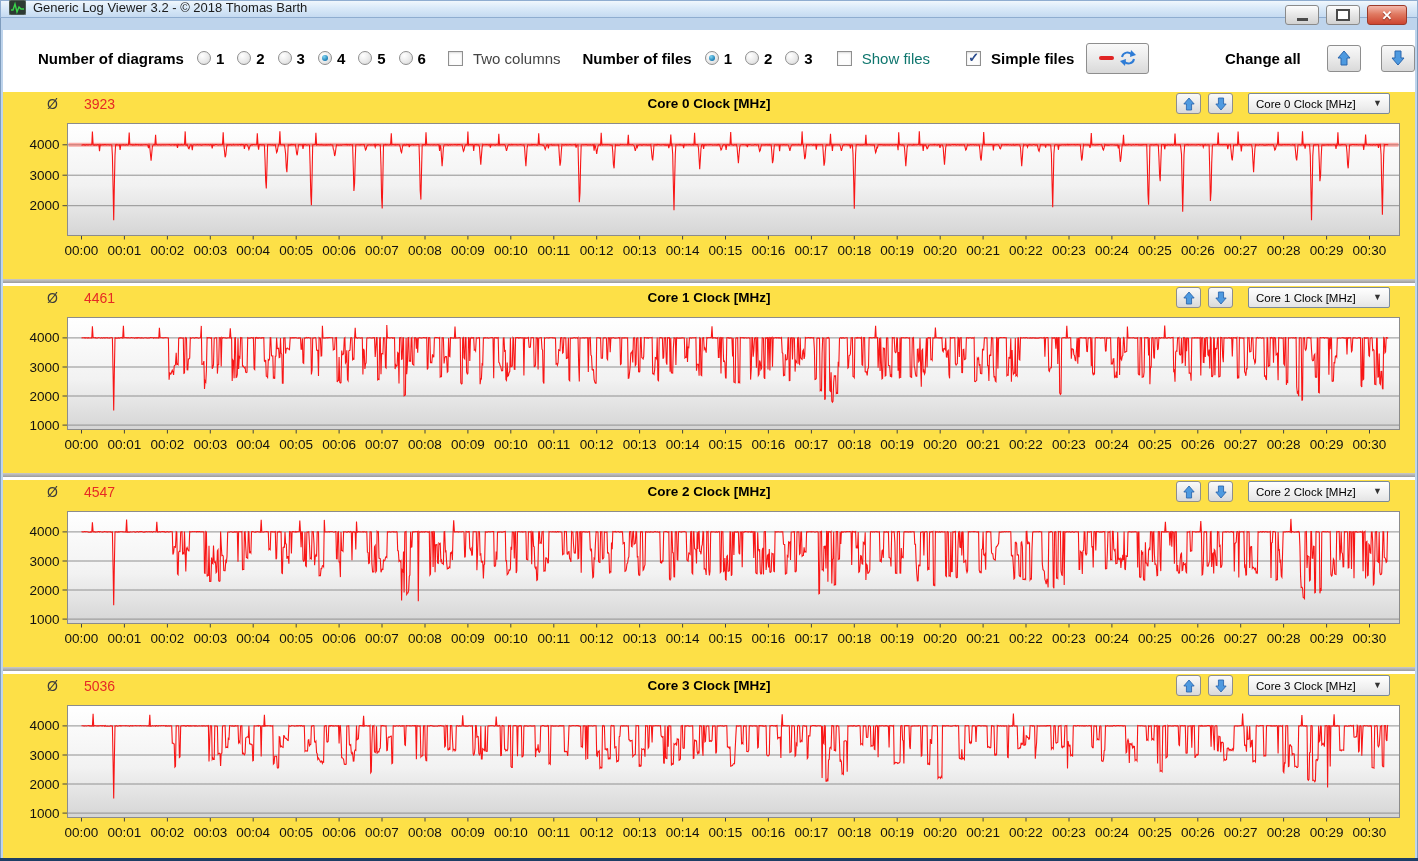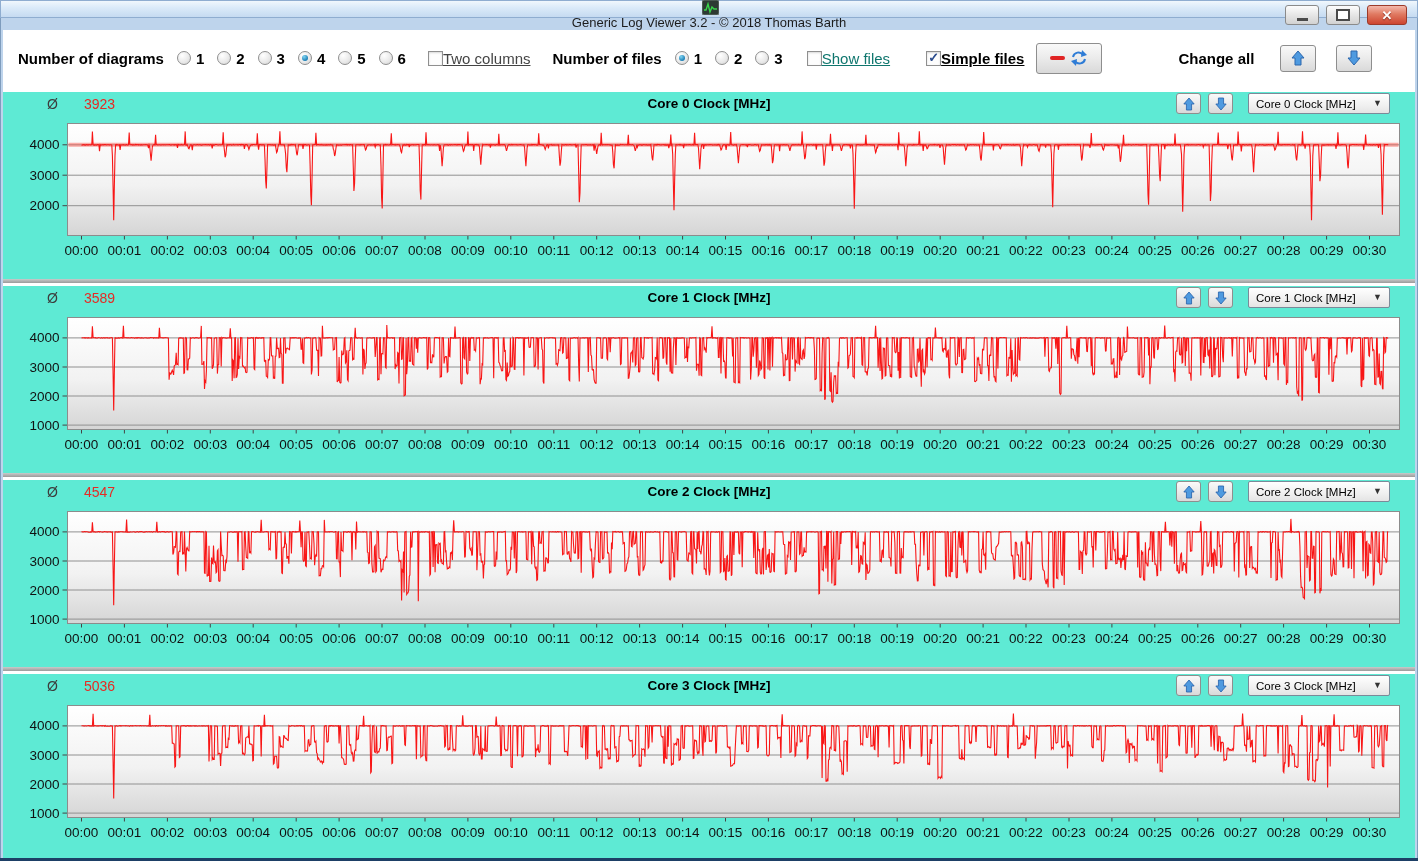--- a/index.html
+++ b/index.html
@@ -14,23 +14,22 @@
   }
   .window::after{
     content:''; position:absolute; left:0; right:0; bottom:0; height:3px;
     background:#1d3f66;
   }
 
   
   .titlebar{
     position:absolute; top:0; left:0; right:0; height:18px;
     background:linear-gradient(#f4f9fd 0%, #dcebf9 40%, #c3d9f0 100%);
-    display:flex; align-items:center;
+    display:flex; align-items:flex-start;
     box-shadow: inset 0 0 0 1px #8fadd0;
-    flex-direction: column;
   }
   .app-icon{ margin:0 7px 0 9px; width:17px; height:15px; display:inline-block; }
   .win-title{ font-size:13px; color:#1c1c1c; }
   .winbtns{ position:absolute; right:11px; top:5px; display:flex; gap:7px; }
   .wbtn{
     width:34px; height:20px; border:1px solid #8a8a8a; border-radius:3px;
     background:linear-gradient(#fdfdfd,#e8e8e8 45%,#d2d2d2);
     display:flex; align-items:center; justify-content:center;
     font-size:11px; color:#333; cursor:default;
   }
@@ -41,21 +40,21 @@
     background:linear-gradient(#f3b8ab,#e07a62 45%,#cd4530);
     border-color:#9c3a2a; color:#fff; font-weight:bold; font-size:13px;
     text-shadow:0 1px 1px #7e2417;
   }
 
   
   .client{ position:absolute; left:3px; right:3px; top:30px; bottom:12px; background:#fff; }
 
   
   .toolbar{
-    height:56px; display:flex; align-items:center; padding-left:15px;
+    height:56px; display:flex; align-items:center; padding-left:35px;
     font-size:15px; color:#000; white-space:nowrap; background:#fff;
   }
   .tlabel{ font-weight:bold; }
   .radio-item{ display:inline-flex; align-items:center; margin-left:13px; cursor:default; }
   .radio{
     width:14px; height:14px; border-radius:50%;
     border:1px solid #8f8f8f;
     background:radial-gradient(circle at 35% 30%, #ffffff 0%, #e8e8e8 60%, #cfcfcf 100%);
     display:inline-block; position:relative;
   }
@@ -64,33 +63,33 @@
     background:radial-gradient(circle at 35% 30%, #7fd4f2, #1d7fb5 70%);
   }
   .radio-item .rlabel{ margin-left:5px; font-weight:bold; }
   .check-item{ display:inline-flex; align-items:center; cursor:default; }
   .checkbox{
     width:15px; height:15px; border:1px solid #8f8f8f; background:#fdfdfd;
     display:inline-flex; align-items:center; justify-content:center;
     box-shadow: inset 0 1px 2px #d8d8d8;
   }
   .checkbox.on::after{ content:'✓'; font-size:13px; font-weight:bold; color:#2a4b8d; margin-top:-2px; }
-  .check-item .clabel{ margin-left:0;text-decoration:underline; }
+  .check-item .clabel{ margin-left:10px; }
   .btn{
     border:1px solid #8e8e8e; border-radius:3px;
     background:linear-gradient(#f9f9f9,#ececec 45%,#d9d9d9);
     display:inline-flex; align-items:center; justify-content:center; cursor:default;
   }
   .refresh-btn{ width:66px; height:31px; margin-left:12px; }
   .arrow-btn{ width:36px; height:27px; }
 
   
   .charts{ position:absolute; top:56px; left:0; right:0; bottom:0; background:#fff; padding-top:3px; }
   .divider{ height:4px; background:linear-gradient(#cacaca,#9b9b9b); }
-  .panel{ height:187px; position:relative; background:#5eead4; }
+  .panel{ height:187px; position:relative; background:#fde047; }
   .phead{ position:relative; height:26px; margin-top:3px; }
   .avg{ position:absolute; left:44px; top:4px; font-size:14px; color:#3c3c3c; }
   .avg .avg-val{ margin-left:26px; color:#e62a24; }
   .ptitle{
     position:absolute; left:0; right:0; top:4px; text-align:center;
     font-weight:bold; font-size:13.5px; color:#000;
   }
   .pbtns{ position:absolute; right:25px; top:1px; display:flex; align-items:center; gap:7px; }
   .pbtn{ width:25px; height:21px; }
   .combo{
@@ -319,21 +318,21 @@
             <rect x="57.5" y="5.5" width="1332" height="112" fill="none" stroke="#8c8c8c"></rect>
             <line x1="58.5" x2="1388.5" y1="26.804347826086957" y2="26.804347826086957" stroke="rgba(250,90,80,0.5)" stroke-width="4"></line>
             <polyline points="71.5,26.9 72.1,27.1 72.8,26.7 73.4,26.6 74.1,27.1 74.7,26.7 75.4,27.1 76.0,27.0 76.7,26.6 77.3,27.0 77.9,26.9 78.6,26.9 79.2,26.8 79.9,26.7 80.5,26.9 81.2,26.8 81.8,26.7 82.4,13.6 83.1,26.6 83.7,27.1 84.4,26.9 85.0,27.1 85.7,26.8 86.3,27.1 87.0,26.9 87.6,26.5 88.2,26.6 88.9,26.7 89.5,33.3 90.2,26.6 90.8,27.1 91.5,27.0 92.1,26.6 92.8,27.0 93.4,26.9 94.0,26.6 94.7,26.6 95.3,26.5 96.0,26.7 96.6,27.0 97.3,26.8 97.9,26.7 98.5,26.8 99.2,26.9 99.8,27.0 100.5,26.7 101.1,26.8 101.8,27.1 102.4,37.6 103.1,69.9 103.7,102.3 104.3,69.9 105.0,37.6 105.6,26.7 106.3,27.0 106.9,26.5 107.6,27.0 108.2,27.0 108.9,27.1 109.5,26.8 110.1,32.0 110.8,26.8 111.4,27.0 112.1,26.8 112.7,27.0 113.4,26.7 114.0,26.9 114.6,27.0 115.3,27.1 115.9,26.7 116.6,26.5 117.2,27.1 117.9,27.0 118.5,26.9 119.2,14.5 119.8,26.5 120.4,26.8 121.1,26.7 121.7,26.6 122.4,27.1 123.0,26.7 123.7,26.9 124.3,27.0 125.0,26.9 125.6,26.5 126.2,26.8 126.9,26.5 127.5,26.7 128.2,26.5 128.8,27.0 129.5,26.7 130.1,26.8 130.7,27.1 131.4,26.7 132.0,26.9 132.7,27.0 133.3,26.8 134.0,26.7 134.6,26.8 135.3,26.7 135.9,26.5 136.5,26.7 137.2,26.8 137.8,27.1 138.5,30.2 139.1,27.0 139.8,29.1 140.4,35.8 141.1,42.6 141.7,35.8 142.3,29.1 143.0,27.1 143.6,26.8 144.3,26.5 144.9,26.9 145.6,16.8 146.2,26.5 146.8,26.6 147.5,26.9 148.1,27.0 148.8,26.7 149.4,26.8 150.1,26.9 150.7,27.0 151.4,26.9 152.0,26.8 152.6,26.8 153.3,26.9 153.9,26.7 154.6,26.7 155.2,27.0 155.9,26.8 156.5,26.8 157.2,26.7 157.8,26.7 158.4,26.7 159.1,26.6 159.7,26.6 160.4,27.0 161.0,27.1 161.7,26.7 162.3,26.7 162.9,26.8 163.6,26.9 164.2,26.7 164.9,27.1 165.5,26.6 166.2,27.0 166.8,26.7 167.5,29.8 168.1,26.5 168.7,26.6 169.4,27.0 170.0,26.9 170.7,27.0 171.3,26.5 172.0,27.0 172.6,26.8 173.3,27.0 173.9,26.7 174.5,26.5 175.2,13.4 175.8,27.1 176.5,27.1 177.1,26.5 177.8,28.1 178.4,30.1 179.0,30.7 179.7,28.8 180.3,26.8 181.0,26.8 181.6,27.0 182.3,32.3 182.9,27.1 183.6,26.7 184.2,26.7 184.8,26.8 185.5,27.0 186.1,26.9 186.8,26.7 187.4,26.5 188.1,26.7 188.7,27.0 189.4,26.7 190.0,26.6 190.6,27.0 191.3,27.1 191.9,27.1 192.6,26.7 193.2,26.8 193.9,26.8 194.5,26.7 195.1,26.6 195.8,26.5 196.4,26.7 197.1,26.9 197.7,26.7 198.4,26.6 199.0,26.7 199.7,27.1 200.3,26.8 200.9,26.5 201.6,27.1 202.2,30.3 202.9,26.6 203.5,26.9 204.2,27.1 204.8,26.7 205.5,26.5 206.1,26.5 206.7,26.5 207.4,26.8 208.0,27.0 208.7,26.9 209.3,26.8 210.0,26.7 210.6,26.9 211.2,26.8 211.9,26.8 212.5,26.6 213.2,14.2 213.8,26.8 214.5,33.1 215.1,39.3 215.8,37.2 216.4,31.0 217.0,26.6 217.7,27.0 218.3,26.6 219.0,27.1 219.6,26.5 220.3,26.7 220.9,26.5 221.6,27.1 222.2,27.0 222.8,26.8 223.5,26.5 224.1,27.0 224.8,26.9 225.4,26.8 226.1,26.7 226.7,26.8 227.3,26.6 228.0,27.1 228.6,26.8 229.3,26.5 229.9,26.5 230.6,27.0 231.2,26.5 231.9,26.8 232.5,26.6 233.1,26.6 233.8,26.9 234.4,30.8 235.1,26.8 235.7,26.6 236.4,26.6 237.0,26.8 237.7,27.5 238.3,29.4 238.9,31.4 239.6,29.4 240.2,27.5 240.9,26.9 241.5,26.7 242.2,27.1 242.8,26.5 243.4,26.5 244.1,26.5 244.7,26.8 245.4,26.7 246.0,26.7 246.7,26.5 247.3,15.4 248.0,27.1 248.6,31.8 249.2,26.6 249.9,26.6 250.5,26.5 251.2,26.9 251.8,26.9 252.5,26.9 253.1,26.6 253.8,26.9 254.4,27.0 255.0,41.3 255.7,63.1 256.3,70.4 257.0,48.6 257.6,26.6 258.3,26.7 258.9,26.6 259.5,26.7 260.2,26.5 260.8,27.0 261.5,26.9 262.1,27.0 262.8,26.7 263.4,27.1 264.1,27.1 264.7,26.8 265.3,26.7 266.0,30.7 266.6,34.6 267.3,33.3 267.9,29.4 268.6,26.6 269.2,26.7 269.9,13.2 270.5,26.5 271.1,26.9 271.8,26.8 272.4,26.8 273.1,27.0 273.7,26.9 274.4,26.8 275.0,30.5 275.6,35.9 276.3,49.6 276.9,54.2 277.6,40.5 278.2,26.8 278.9,26.9 279.5,27.1 280.2,26.6 280.8,27.0 281.4,26.5 282.1,26.8 282.7,26.5 283.4,26.6 284.0,26.7 284.7,27.0 285.3,26.6 286.0,30.3 286.6,35.5 287.2,37.2 287.9,32.0 288.5,26.8 289.2,26.8 289.8,26.5 290.5,26.8 291.1,26.9 291.7,26.7 292.4,26.6 293.0,30.8 293.7,26.6 294.3,26.8 295.0,26.6 295.6,26.6 296.3,26.9 296.9,27.1 297.5,27.0 298.2,26.7 298.8,26.8 299.5,26.9 300.1,47.0 300.8,77.2 301.4,87.3 302.1,57.1 302.7,26.8 303.3,26.7 304.0,26.7 304.6,26.5 305.3,26.5 305.9,14.7 306.6,26.9 307.2,26.5 307.8,26.6 308.5,26.5 309.1,26.7 309.8,26.9 310.4,26.9 311.1,26.5 311.7,26.9 312.4,26.9 313.0,26.8 313.6,27.1 314.3,27.0 314.9,26.9 315.6,27.1 316.2,26.7 316.9,27.1 317.5,26.9 318.2,27.0 318.8,26.6 319.4,27.0 320.1,26.9 320.7,26.5 321.4,26.9 322.0,27.0 322.7,26.9 323.3,31.2 323.9,32.4 324.6,38.0 325.2,36.2 325.9,30.5 326.5,26.8 327.2,27.1 327.8,26.8 328.5,27.1 329.1,27.1 329.7,27.0 330.4,26.9 331.0,27.1 331.7,27.1 332.3,26.8 333.0,26.7 333.6,26.8 334.3,26.7 334.9,26.6 335.5,26.6 336.2,26.9 336.8,26.5 337.5,27.0 338.1,26.5 338.8,26.7 339.4,27.0 340.0,26.5 340.7,26.6 341.3,26.9 342.0,27.0 342.6,26.7 343.3,49.9 343.9,73.0 344.6,65.3 345.2,42.2 345.8,26.8 346.5,26.7 347.1,26.8 347.8,26.8 348.4,26.7 349.1,26.9 349.7,26.9 350.4,26.7 351.0,26.9 351.6,26.5 352.3,26.7 352.9,26.8 353.6,26.6 354.2,26.6 354.9,29.4 355.5,32.0 356.1,31.2 356.8,28.5 357.4,27.1 358.1,27.1 358.7,26.8 359.4,26.7 360.0,26.8 360.7,27.1 361.3,26.8 361.9,26.9 362.6,27.0 363.2,26.9 363.9,26.8 364.5,26.5 365.2,29.0 365.8,26.5 366.5,27.1 367.1,26.8 367.7,26.6 368.4,26.5 369.0,26.8 369.7,27.1 370.3,27.0 371.0,48.0 371.6,79.8 372.2,90.5 372.9,58.6 373.5,26.8 374.2,26.9 374.8,27.0 375.5,26.5 376.1,27.1 376.8,26.6 377.4,26.8 378.0,27.0 378.7,27.0 379.3,27.0 380.0,26.5 380.6,26.6 381.3,15.3 381.9,26.9 382.6,26.5 383.2,26.5 383.8,26.7 384.5,26.9 385.1,26.5 385.8,27.1 386.4,26.8 387.1,26.7 387.7,26.5 388.3,26.7 389.0,26.8 389.6,27.0 390.3,29.4 390.9,33.3 391.6,34.6 392.2,30.7 392.9,26.8 393.5,26.9 394.1,27.1 394.8,26.5 395.4,27.1 396.1,27.1 396.7,26.5 397.4,26.8 398.0,26.6 398.7,26.5 399.3,29.0 399.9,26.6 400.6,27.1 401.2,26.9 401.9,26.6 402.5,26.7 403.2,26.5 403.8,27.1 404.4,26.8 405.1,26.8 405.7,26.9 406.4,26.7 407.0,26.5 407.7,26.5 408.3,26.5 409.0,26.5 409.6,45.1 410.2,72.5 410.9,81.6 411.5,54.2 412.2,26.8 412.8,26.6 413.5,27.0 414.1,26.6 414.8,26.6 415.4,27.0 416.0,14.3 416.7,26.8 417.3,26.6 418.0,26.9 418.6,26.6 419.3,26.8 419.9,26.9 420.5,27.0 421.2,26.8 421.8,26.8 422.5,27.0 423.1,26.8 423.8,26.9 424.4,26.6 425.1,26.9 425.7,27.0 426.3,27.0 427.0,26.7 427.6,26.6 428.3,27.0 428.9,26.7 429.6,32.9 430.2,27.1 430.9,29.8 431.5,39.0 432.1,48.1 432.8,39.0 433.4,29.8 434.1,26.9 434.7,26.8 435.4,26.7 436.0,27.0 436.6,26.8 437.3,26.6 437.9,27.1 438.6,27.1 439.2,26.7 439.9,26.6 440.5,27.1 441.2,26.6 441.8,26.8 442.4,27.0 443.1,26.8 443.7,26.7 444.4,26.6 445.0,26.7 445.7,26.5 446.3,26.7 447.0,27.1 447.6,26.6 448.2,26.5 448.9,26.6 449.5,26.5 450.2,26.7 450.8,26.7 451.5,27.0 452.1,26.7 452.7,30.1 453.4,33.3 454.0,32.2 454.7,29.0 455.3,26.8 456.0,26.9 456.6,26.6 457.3,26.8 457.9,13.5 458.5,27.1 459.2,26.7 459.8,26.6 460.5,26.6 461.1,27.1 461.8,26.6 462.4,26.6 463.1,26.7 463.7,32.9 464.3,27.1 465.0,26.6 465.6,26.6 466.3,26.9 466.9,26.5 467.6,27.0 468.2,26.9 468.8,26.7 469.5,29.6 470.1,38.1 470.8,46.6 471.4,38.1 472.1,29.6 472.7,26.5 473.4,27.0 474.0,26.8 474.6,26.7 475.3,26.8 475.9,26.5 476.6,26.6 477.2,26.7 477.9,26.6 478.5,27.1 479.2,26.6 479.8,26.7 480.4,29.7 481.1,26.5 481.7,26.9 482.4,26.9 483.0,26.9 483.7,26.6 484.3,26.7 484.9,27.1 485.6,27.1 486.2,26.5 486.9,26.8 487.5,26.8 488.2,27.1 488.8,15.8 489.5,27.0 490.1,26.7 490.7,26.9 491.4,26.8 492.0,26.6 492.7,26.9 493.3,26.5 494.0,26.8 494.6,26.7 495.3,27.7 495.9,30.3 496.5,32.9 497.2,30.3 497.8,27.7 498.5,26.8 499.1,26.6 499.8,26.6 500.4,27.0 501.0,27.0 501.7,26.5 502.3,26.8 503.0,26.6 503.6,26.8 504.3,26.8 504.9,26.7 505.6,26.7 506.2,26.6 506.8,27.0 507.5,26.8 508.1,27.0 508.8,26.8 509.4,26.8 510.1,26.6 510.7,26.6 511.4,26.8 512.0,27.0 512.6,27.0 513.3,26.9 513.9,26.7 514.6,29.8 515.2,39.0 515.9,48.1 516.5,39.0 517.1,29.8 517.8,26.6 518.4,26.8 519.1,26.8 519.7,27.1 520.4,26.8 521.0,27.1 521.7,26.5 522.3,27.0 522.9,26.6 523.6,26.6 524.2,26.8 524.9,26.6 525.5,26.8 526.2,26.9 526.8,27.1 527.5,27.1 528.1,26.9 528.7,15.3 529.4,26.6 530.0,26.7 530.7,26.5 531.3,26.7 532.0,26.9 532.6,27.1 533.2,26.9 533.9,27.5 534.5,29.4 535.2,31.4 535.8,29.4 536.5,27.5 537.1,26.6 537.8,26.8 538.4,30.5 539.0,26.9 539.7,26.8 540.3,26.8 541.0,27.0 541.6,26.5 542.3,27.1 542.9,27.1 543.6,26.9 544.2,26.9 544.8,27.1 545.5,27.0 546.1,27.0 546.8,27.0 547.4,26.9 548.1,27.1 548.7,26.8 549.3,37.2 550.0,47.7 550.6,44.2 551.3,33.8 551.9,26.5 552.6,26.7 553.2,26.8 553.9,27.1 554.5,26.9 555.1,26.6 555.8,26.5 556.4,27.0 557.1,26.6 557.7,27.0 558.4,26.9 559.0,26.8 559.7,26.5 560.3,26.6 560.9,26.9 561.6,26.8 562.2,27.0 562.9,26.7 563.5,26.8 564.2,26.6 564.8,26.9 565.4,26.5 566.1,29.7 566.7,27.0 567.4,27.0 568.0,26.8 568.7,55.5 569.3,84.2 570.0,74.6 570.6,45.9 571.2,26.9 571.9,26.7 572.5,26.8 573.2,26.8 573.8,26.9 574.5,26.8 575.1,26.7 575.8,26.6 576.4,26.6 577.0,26.7 577.7,27.1 578.3,26.8 579.0,27.0 579.6,26.9 580.3,26.7 580.9,27.0 581.5,27.0 582.2,27.1 582.8,26.5 583.5,26.7 584.1,32.8 584.8,27.1 585.4,28.1 586.1,32.0 586.7,35.9 587.3,32.0 588.0,28.1 588.6,27.0 589.3,26.9 589.9,26.5 590.6,27.1 591.2,14.9 591.9,26.7 592.5,27.0 593.1,26.6 593.8,26.7 594.4,26.8 595.1,26.9 595.7,26.6 596.4,26.8 597.0,26.9 597.6,26.6 598.3,26.7 598.9,26.8 599.6,26.9 600.2,26.9 600.9,27.1 601.5,27.1 602.2,27.1 602.8,34.6 603.4,46.4 604.1,50.3 604.7,38.5 605.4,26.7 606.0,27.0 606.7,27.1 607.3,26.9 608.0,27.1 608.6,27.0 609.2,27.1 609.9,27.0 610.5,26.5 611.2,26.8 611.8,26.7 612.5,26.5 613.1,26.8 613.7,26.8 614.4,27.0 615.0,26.8 615.7,26.7 616.3,26.9 617.0,26.6 617.6,26.9 618.3,16.8 618.9,26.9 619.5,26.6 620.2,26.6 620.8,26.8 621.5,27.0 622.1,26.6 622.8,26.5 623.4,27.1 624.1,27.7 624.7,30.3 625.3,32.9 626.0,30.3 626.6,27.7 627.3,29.3 627.9,26.9 628.6,27.1 629.2,26.9 629.8,26.5 630.5,26.8 631.1,27.1 631.8,26.9 632.4,27.1 633.1,26.7 633.7,26.6 634.4,26.8 635.0,26.9 635.6,27.0 636.3,26.7 636.9,27.0 637.6,27.1 638.2,26.8 638.9,27.1 639.5,26.9 640.2,26.9 640.8,26.5 641.4,32.0 642.1,39.8 642.7,42.5 643.4,34.6 644.0,26.8 644.7,26.8 645.3,26.9 645.9,26.7 646.6,27.1 647.2,26.5 647.9,26.8 648.5,26.5 649.2,26.5 649.8,26.9 650.5,27.0 651.1,26.8 651.7,26.9 652.4,26.8 653.0,26.7 653.7,26.6 654.3,27.1 655.0,26.5 655.6,27.1 656.3,26.9 656.9,27.1 657.5,26.9 658.2,26.7 658.8,30.1 659.5,26.8 660.1,27.1 660.8,16.5 661.4,26.9 662.0,26.5 662.7,36.2 663.3,64.2 664.0,92.2 664.6,64.2 665.3,36.2 665.9,26.7 666.6,26.8 667.2,26.9 667.8,27.0 668.5,26.8 669.1,26.5 669.8,27.0 670.4,26.5 671.1,27.1 671.7,26.8 672.4,27.1 673.0,27.0 673.6,30.2 674.3,26.5 674.9,26.9 675.6,27.0 676.2,26.7 676.9,27.0 677.5,26.8 678.1,26.5 678.8,26.9 679.4,26.6 680.1,26.5 680.7,27.0 681.4,27.0 682.0,26.9 682.7,26.5 683.3,26.9 683.9,27.1 684.6,14.8 685.2,26.5 685.9,26.9 686.5,26.6 687.2,26.5 687.8,26.5 688.5,30.3 689.1,40.7 689.7,51.2 690.4,40.7 691.0,30.3 691.7,26.9 692.3,26.6 693.0,26.8 693.6,31.0 694.2,26.8 694.9,27.1 695.5,26.7 696.2,27.1 696.8,26.8 697.5,26.7 698.1,26.9 698.8,26.7 699.4,26.5 700.0,26.9 700.7,26.6 701.3,26.8 702.0,26.7 702.6,27.1 703.3,27.0 703.9,27.0 704.6,26.9 705.2,26.9 705.8,27.0 706.5,27.1 707.1,26.6 707.8,27.0 708.4,26.5 709.1,26.9 709.7,26.8 710.3,29.4 711.0,32.0 711.6,31.2 712.3,28.5 712.9,27.1 713.6,26.7 714.2,27.0 714.9,26.6 715.5,27.1 716.1,32.0 716.8,26.7 717.4,26.8 718.1,26.6 718.7,27.1 719.4,27.1 720.0,26.5 720.7,14.0 721.3,26.7 721.9,26.8 722.6,26.9 723.2,27.1 723.9,27.1 724.5,26.6 725.2,26.9 725.8,26.9 726.4,26.6 727.1,29.4 727.7,37.2 728.4,45.1 729.0,37.2 729.7,29.4 730.3,26.9 731.0,26.8 731.6,26.7 732.2,26.8 732.9,26.5 733.5,26.6 734.2,26.7 734.8,26.7 735.5,26.9 736.1,27.1 736.8,26.8 737.4,29.2 738.0,26.8 738.7,26.6 739.3,26.6 740.0,26.6 740.6,26.8 741.3,27.0 741.9,27.1 742.5,27.0 743.2,27.0 743.8,27.1 744.5,26.5 745.1,26.5 745.8,26.7 746.4,27.1 747.1,26.8 747.7,26.7 748.3,26.8 749.0,30.1 749.6,33.3 750.3,32.2 750.9,29.0 751.6,26.7 752.2,26.9 752.9,27.0 753.5,26.9 754.1,26.8 754.8,27.1 755.4,26.6 756.1,26.8 756.7,26.6 757.4,27.1 758.0,26.5 758.6,27.1 759.3,26.5 759.9,27.0 760.6,26.7 761.2,26.8 761.9,35.9 762.5,45.1 763.2,42.0 763.8,32.9 764.4,26.9 765.1,26.8 765.7,26.8 766.4,26.7 767.0,27.1 767.7,26.8 768.3,26.7 769.0,26.8 769.6,33.2 770.2,26.9 770.9,26.9 771.5,26.7 772.2,26.8 772.8,27.1 773.5,26.5 774.1,26.6 774.7,27.0 775.4,26.8 776.0,27.1 776.7,26.6 777.3,26.8 778.0,27.0 778.6,27.7 779.3,30.3 779.9,32.9 780.5,30.3 781.2,27.7 781.8,26.9 782.5,26.7 783.1,27.0 783.8,26.7 784.4,26.9 785.1,26.9 785.7,26.6 786.3,26.7 787.0,27.0 787.6,27.0 788.3,26.5 788.9,26.9 789.6,26.9 790.2,26.9 790.8,27.1 791.5,26.6 792.1,13.4 792.8,26.6 793.4,26.8 794.1,34.0 794.7,41.2 795.4,38.8 796.0,31.6 796.6,26.6 797.3,26.8 797.9,26.6 798.6,26.8 799.2,27.1 799.9,26.7 800.5,26.8 801.2,26.7 801.8,26.6 802.4,27.1 803.1,27.1 803.7,26.5 804.4,27.1 805.0,26.7 805.7,26.5 806.3,31.8 806.9,26.7 807.6,26.9 808.2,26.8 808.9,26.6 809.5,26.7 810.2,26.9 810.8,26.6 811.5,26.7 812.1,26.6 812.7,26.8 813.4,37.2 814.0,47.7 814.7,44.2 815.3,33.8 816.0,27.0 816.6,26.7 817.3,27.1 817.9,26.9 818.5,27.0 819.2,27.1 819.8,26.8 820.5,15.9 821.1,26.8 821.8,26.5 822.4,33.0 823.0,26.8 823.7,26.9 824.3,26.9 825.0,26.9 825.6,26.8 826.3,26.8 826.9,26.8 827.6,26.9 828.2,26.8 828.8,26.7 829.5,26.8 830.1,27.7 830.8,30.3 831.4,32.9 832.1,30.3 832.7,27.7 833.4,26.8 834.0,27.1 834.6,26.5 835.3,26.7 835.9,26.8 836.6,26.5 837.2,26.6 837.9,27.1 838.5,26.6 839.1,27.1 839.8,26.6 840.4,30.5 841.1,27.0 841.7,26.9 842.4,27.0 843.0,35.9 843.7,63.3 844.3,90.7 844.9,63.3 845.6,35.9 846.2,26.7 846.9,26.9 847.5,26.6 848.2,26.6 848.8,26.8 849.5,26.7 850.1,27.1 850.7,26.9 851.4,26.9 852.0,26.8 852.7,27.1 853.3,26.5 854.0,26.7 854.6,26.7 855.2,26.8 855.9,16.7 856.5,26.9 857.2,26.5 857.8,27.0 858.5,26.8 859.1,26.7 859.8,26.5 860.4,26.9 861.0,26.9 861.7,26.8 862.3,26.9 863.0,27.1 863.6,26.9 864.3,26.8 864.9,30.7 865.6,34.6 866.2,33.3 866.8,29.4 867.5,29.8 868.1,26.6 868.8,26.7 869.4,26.5 870.1,26.6 870.7,26.8 871.3,26.5 872.0,26.8 872.6,26.9 873.3,26.9 873.9,27.1 874.6,26.6 875.2,27.1 875.9,26.9 876.5,27.0 877.1,26.6 877.8,27.1 878.4,26.8 879.1,27.1 879.7,26.9 880.4,26.7 881.0,26.5 881.7,26.9 882.3,27.1 882.9,26.9 883.6,26.7 884.2,26.8 884.9,27.1 885.5,26.5 886.2,26.6 886.8,26.7 887.4,26.7 888.1,32.3 888.7,14.3 889.4,26.8 890.0,26.7 890.7,26.6 891.3,27.0 892.0,27.1 892.6,26.7 893.2,27.0 893.9,27.0 894.5,29.8 895.2,39.0 895.8,48.1 896.5,39.0 897.1,29.8 897.8,26.9 898.4,26.7 899.0,26.8 899.7,26.9 900.3,26.8 901.0,26.7 901.6,27.0 902.3,27.1 902.9,27.0 903.5,26.5 904.2,27.1 904.8,26.6 905.5,26.7 906.1,27.0 906.8,26.7 907.4,26.8 908.1,26.5 908.7,26.5 909.3,13.2 910.0,27.0 910.6,26.7 911.3,27.0 911.9,26.6 912.6,26.7 913.2,33.0 913.9,26.6 914.5,26.9 915.1,27.1 915.8,26.8 916.4,28.8 917.1,30.7 917.7,30.1 918.4,28.1 919.0,27.1 919.6,27.0 920.3,26.8 920.9,26.6 921.6,27.0 922.2,26.9 922.9,26.7 923.5,26.5 924.2,27.0 924.8,26.5 925.4,26.8 926.1,26.7 926.7,26.9 927.4,27.1 928.0,26.6 928.7,26.6 929.3,26.7 930.0,29.8 930.6,27.1 931.2,27.0 931.9,26.8 932.5,27.0 933.2,29.6 933.8,38.1 934.5,46.6 935.1,38.1 935.7,29.6 936.4,26.6 937.0,27.0 937.7,27.0 938.3,26.9 939.0,26.9 939.6,26.7 940.3,27.1 940.9,27.0 941.5,26.8 942.2,26.5 942.8,26.5 943.5,26.8 944.1,26.6 944.8,26.5 945.4,26.5 946.1,27.1 946.7,26.9 947.3,26.5 948.0,26.8 948.6,26.7 949.3,27.1 949.9,26.7 950.6,27.0 951.2,26.7 951.8,27.0 952.5,27.0 953.1,26.6 953.8,26.9 954.4,26.8 955.1,29.4 955.7,32.0 956.4,31.2 957.0,28.5 957.6,26.6 958.3,26.9 958.9,27.1 959.6,27.0 960.2,26.6 960.9,26.5 961.5,26.9 962.2,26.7 962.8,26.7 963.4,26.6 964.1,26.7 964.7,27.1 965.4,26.8 966.0,26.6 966.7,27.1 967.3,27.0 967.9,26.9 968.6,26.7 969.2,26.7 969.9,32.0 970.5,39.8 971.2,42.5 971.8,34.6 972.5,26.8 973.1,26.8 973.7,14.1 974.4,26.7 975.0,26.7 975.7,26.5 976.3,26.5 977.0,26.9 977.6,26.8 978.3,26.6 978.9,26.8 979.5,26.5 980.2,26.6 980.8,26.6 981.5,26.6 982.1,26.7 982.8,26.8 983.4,32.4 984.0,26.8 984.7,27.1 985.3,27.0 986.0,26.5 986.6,26.6 987.3,26.7 987.9,26.5 988.6,27.1 989.2,28.1 989.8,30.1 990.5,30.7 991.1,28.8 991.8,26.5 992.4,26.9 993.1,26.8 993.7,26.8 994.4,26.9 995.0,26.6 995.6,26.6 996.3,26.6 996.9,27.0 997.6,26.6 998.2,26.5 998.9,26.8 999.5,27.0 1000.1,26.9 1000.8,26.6 1001.4,27.1 1002.1,27.0 1002.7,26.9 1003.4,26.5 1004.0,27.1 1004.7,27.1 1005.3,26.6 1005.9,27.1 1006.6,26.5 1007.2,26.6 1007.9,27.0 1008.5,26.8 1009.2,26.7 1009.8,27.0 1010.5,29.8 1011.1,39.0 1011.7,48.1 1012.4,39.0 1013.0,29.8 1013.7,26.6 1014.3,27.1 1015.0,26.8 1015.6,26.7 1016.2,26.9 1016.9,27.1 1017.5,29.1 1018.2,26.8 1018.8,27.0 1019.5,26.5 1020.1,27.1 1020.8,26.6 1021.4,26.9 1022.0,27.1 1022.7,26.8 1023.3,26.5 1024.0,26.5 1024.6,26.7 1025.3,27.1 1025.9,26.9 1026.6,26.9 1027.2,26.8 1027.8,29.0 1028.5,32.2 1029.1,33.3 1029.8,30.1 1030.4,26.7 1031.1,26.9 1031.7,26.6 1032.3,26.5 1033.0,26.9 1033.6,26.9 1034.3,26.7 1034.9,26.7 1035.6,29.7 1036.2,26.7 1036.9,26.7 1037.5,26.5 1038.1,26.9 1038.8,26.7 1039.4,26.9 1040.1,26.8 1040.7,27.1 1041.4,35.7 1042.0,62.5 1042.7,89.2 1043.3,62.5 1043.9,35.7 1044.6,27.1 1045.2,26.9 1045.9,26.8 1046.5,26.7 1047.2,26.8 1047.8,26.9 1048.4,31.8 1049.1,26.8 1049.7,27.1 1050.4,27.0 1051.0,27.1 1051.7,26.7 1052.3,26.8 1053.0,26.8 1053.6,27.0 1054.2,26.7 1054.9,26.5 1055.5,27.1 1056.2,26.7 1056.8,26.8 1057.5,26.5 1058.1,27.0 1058.8,26.6 1059.4,26.6 1060.0,27.0 1060.7,26.7 1061.3,26.6 1062.0,26.7 1062.6,26.8 1063.3,26.7 1063.9,26.6 1064.5,26.5 1065.2,27.0 1065.8,26.9 1066.5,26.8 1067.1,26.5 1067.8,26.6 1068.4,26.7 1069.1,26.8 1069.7,26.9 1070.3,26.8 1071.0,34.6 1071.6,42.5 1072.3,39.8 1072.9,32.0 1073.6,26.5 1074.2,27.0 1074.9,27.0 1075.5,26.8 1076.1,26.8 1076.8,27.0 1077.4,26.9 1078.1,26.8 1078.7,27.1 1079.4,27.0 1080.0,30.0 1080.6,26.7 1081.3,15.1 1081.9,26.8 1082.6,26.9 1083.2,26.6 1083.9,26.7 1084.5,27.0 1085.2,26.8 1085.8,27.1 1086.4,26.7 1087.1,26.5 1087.7,26.8 1088.4,26.6 1089.0,26.5 1089.7,26.5 1090.3,26.8 1091.0,26.8 1091.6,26.7 1092.2,28.5 1092.9,31.2 1093.5,32.0 1094.2,29.4 1094.8,26.5 1095.5,27.0 1096.1,26.6 1096.7,27.1 1097.4,26.9 1098.0,27.1 1098.7,26.9 1099.3,27.1 1100.0,26.8 1100.6,26.8 1101.3,26.9 1101.9,26.8 1102.5,26.7 1103.2,27.0 1103.8,27.0 1104.5,26.9 1105.1,27.1 1105.8,27.0 1106.4,27.1 1107.1,26.9 1107.7,27.0 1108.3,30.5 1109.0,26.8 1109.6,35.3 1110.3,43.8 1110.9,40.9 1111.6,32.5 1112.2,26.9 1112.8,27.1 1113.5,16.9 1114.1,26.8 1114.8,26.6 1115.4,27.1 1116.1,27.1 1116.7,26.6 1117.4,27.0 1118.0,27.0 1118.6,26.5 1119.3,26.8 1119.9,26.8 1120.6,26.8 1121.2,27.1 1121.9,27.0 1122.5,26.8 1123.2,26.5 1123.8,26.8 1124.4,27.0 1125.1,26.8 1125.7,26.6 1126.4,26.6 1127.0,26.8 1127.7,26.8 1128.3,26.6 1128.9,27.1 1129.6,26.8 1130.2,27.1 1130.9,26.6 1131.5,27.1 1132.2,26.7 1132.8,26.9 1133.5,26.5 1134.1,26.7 1134.7,26.7 1135.4,26.7 1136.0,26.6 1136.7,26.6 1137.3,46.8 1138.0,76.8 1138.6,86.8 1139.3,56.8 1139.9,26.9 1140.5,26.7 1141.2,26.5 1141.8,27.1 1142.5,26.7 1143.1,26.7 1143.8,27.1 1144.4,26.9 1145.0,26.5 1145.7,26.8 1146.3,26.5 1147.0,27.0 1147.6,26.8 1148.3,26.9 1148.9,39.0 1149.6,57.2 1150.2,63.3 1150.8,45.1 1151.5,26.6 1152.1,26.7 1152.8,26.7 1153.4,26.6 1154.1,26.6 1154.7,31.3 1155.4,26.8 1156.0,27.0 1156.6,27.1 1157.3,27.1 1157.9,26.5 1158.6,26.9 1159.2,26.6 1159.9,27.1 1160.5,27.1 1161.1,26.6 1161.8,26.6 1162.4,27.1 1163.1,27.1 1163.7,26.8 1164.4,26.6 1165.0,15.6 1165.7,27.0 1166.3,26.9 1166.9,26.9 1167.6,26.8 1168.2,26.6 1168.9,27.0 1169.5,26.5 1170.2,26.5 1170.8,29.7 1171.5,36.4 1172.1,65.1 1172.7,93.8 1173.4,65.1 1174.0,36.4 1174.7,26.7 1175.3,26.9 1176.0,27.0 1176.6,26.6 1177.2,26.8 1177.9,26.5 1178.5,27.1 1179.2,26.7 1179.8,26.7 1180.5,26.9 1181.1,27.0 1181.8,26.6 1182.4,26.8 1183.0,27.0 1183.7,26.8 1184.3,26.7 1185.0,27.0 1185.6,27.0 1186.3,26.9 1186.9,26.9 1187.6,26.8 1188.2,26.5 1188.8,26.5 1189.5,26.8 1190.1,27.1 1190.8,26.9 1191.4,26.8 1192.1,26.7 1192.7,26.6 1193.3,29.1 1194.0,26.9 1194.6,26.9 1195.3,26.5 1195.9,27.1 1196.6,27.0 1197.2,26.9 1197.9,26.7 1198.5,26.8 1199.1,26.8 1199.8,54.8 1200.4,82.9 1201.1,73.5 1201.7,45.5 1202.4,27.1 1203.0,26.8 1203.7,26.6 1204.3,26.8 1204.9,26.5 1205.6,26.7 1206.2,26.7 1206.9,26.5 1207.5,26.5 1208.2,14.6 1208.8,26.8 1209.4,26.6 1210.1,26.6 1210.7,26.9 1211.4,26.6 1212.0,26.6 1212.7,26.8 1213.3,26.6 1214.0,26.6 1214.6,26.5 1215.2,26.9 1215.9,26.6 1216.5,26.6 1217.2,26.9 1217.8,31.1 1218.5,26.9 1219.1,26.6 1219.8,26.9 1220.4,26.6 1221.0,32.0 1221.7,39.8 1222.3,42.5 1223.0,34.6 1223.6,27.0 1224.3,27.1 1224.9,26.9 1225.5,26.7 1226.2,27.1 1226.8,26.7 1227.5,27.0 1228.1,13.6 1228.8,26.6 1229.4,26.7 1230.1,26.8 1230.7,26.7 1231.3,33.4 1232.0,26.8 1232.6,26.5 1233.3,26.6 1233.9,26.6 1234.6,27.1 1235.2,27.0 1235.9,26.7 1236.5,26.6 1237.1,27.0 1237.8,27.1 1238.4,26.9 1239.1,26.5 1239.7,26.9 1240.4,26.8 1241.0,26.5 1241.6,26.8 1242.3,30.7 1242.9,42.5 1243.6,54.2 1244.2,42.5 1244.9,30.7 1245.5,26.7 1246.2,27.1 1246.8,26.8 1247.4,26.9 1248.1,27.0 1248.7,27.1 1249.4,26.5 1250.0,26.6 1250.7,26.7 1251.3,27.0 1252.0,26.7 1252.6,26.6 1253.2,26.9 1253.9,27.1 1254.5,27.0 1255.2,27.1 1255.8,27.1 1256.5,26.6 1257.1,27.1 1257.7,26.7 1258.4,26.6 1259.0,26.6 1259.7,27.0 1260.3,27.0 1261.0,26.6 1261.6,26.9 1262.3,26.5 1262.9,26.7 1263.5,26.8 1264.2,29.4 1264.8,32.0 1265.5,31.2 1266.1,28.5 1266.8,26.9 1267.4,26.5 1268.1,13.9 1268.7,26.9 1269.3,26.6 1270.0,26.9 1270.6,26.9 1271.3,26.9 1271.9,27.1 1272.6,26.5 1273.2,26.7 1273.8,26.7 1274.5,26.5 1275.1,26.6 1275.8,26.9 1276.4,26.7 1277.1,26.5 1277.7,26.8 1278.4,26.5 1279.0,26.7 1279.6,26.5 1280.3,27.0 1280.9,27.0 1281.6,27.0 1282.2,26.9 1282.9,26.5 1283.5,27.1 1284.2,26.8 1284.8,26.5 1285.4,32.0 1286.1,39.8 1286.7,42.5 1287.4,34.6 1288.0,26.7 1288.7,26.7 1289.3,26.6 1289.9,26.7 1290.6,27.1 1291.2,27.0 1291.9,26.5 1292.5,13.2 1293.2,27.0 1293.8,27.1 1294.5,26.7 1295.1,30.7 1295.7,26.7 1296.4,26.8 1297.0,26.8 1297.7,26.7 1298.3,26.5 1299.0,26.6 1299.6,26.7 1300.3,37.6 1300.9,69.9 1301.5,102.3 1302.2,69.9 1302.8,37.6 1303.5,27.1 1304.1,26.7 1304.8,27.1 1305.4,26.7 1306.0,26.9 1306.7,26.8 1307.3,26.6 1308.0,26.7 1308.6,26.8 1309.3,45.1 1309.9,63.3 1310.6,57.2 1311.2,39.0 1311.8,27.0 1312.5,26.9 1313.1,27.1 1313.8,26.9 1314.4,27.1 1315.1,26.9 1315.7,27.0 1316.4,27.0 1317.0,26.6 1317.6,26.8 1318.3,26.6 1318.9,27.1 1319.6,26.7 1320.2,26.6 1320.9,27.1 1321.5,26.8 1322.1,27.0 1322.8,26.8 1323.4,26.6 1324.1,26.9 1324.7,26.8 1325.4,26.9 1326.0,31.0 1326.7,26.5 1327.3,27.1 1327.9,14.2 1328.6,26.7 1329.2,26.8 1329.9,27.1 1330.5,26.9 1331.2,26.9 1331.8,26.6 1332.5,26.5 1333.1,26.7 1333.7,26.7 1334.4,26.7 1335.0,26.5 1335.7,26.9 1336.3,27.1 1337.0,34.6 1337.6,46.4 1338.2,50.3 1338.9,38.5 1339.5,26.9 1340.2,26.8 1340.8,27.1 1341.5,26.7 1342.1,26.5 1342.8,26.5 1343.4,26.5 1344.0,26.7 1344.7,26.6 1345.3,26.7 1346.0,26.6 1346.6,26.5 1347.3,26.8 1347.9,26.7 1348.6,27.0 1349.2,26.7 1349.8,26.7 1350.5,26.7 1351.1,26.7 1351.8,27.0 1352.4,26.9 1353.1,26.7 1353.7,32.0 1354.3,26.6 1355.0,26.5 1355.6,16.6 1356.3,26.6 1356.9,26.5 1357.6,26.7 1358.2,27.0 1358.9,26.9 1359.5,26.6 1360.1,26.5 1360.8,27.1 1361.4,26.8 1362.1,26.9 1362.7,27.1 1363.4,26.6 1364.0,26.5 1364.7,27.0 1365.3,27.1 1365.9,26.8 1366.6,26.6 1367.2,26.5 1367.9,26.6 1368.5,30.0 1369.2,26.5 1369.8,26.6 1370.4,26.5 1371.1,36.8 1371.7,66.8 1372.4,96.8 1373.0,66.8 1373.7,36.8 1374.3,26.5 1375.0,26.9 1375.6,26.5 1376.2,26.6 1376.9,26.5 1377.5,26.5 1378.2,27.1" fill="none" stroke="#f81616" stroke-width="1.1"></polyline>
           </svg>
       </div>
 
       <div class="divider"></div>
 
       <div class="panel">
         <div class="phead">
-          <span class="avg"><span>Ø</span><span class="avg-val">3589</span></span>
+          <span class="avg"><span>Ø</span><span class="avg-val">4461</span></span>
           <span class="ptitle">Core 1 Clock [MHz]</span>
           <span class="pbtns">
             <span class="btn pbtn">
                 <svg width="12" height="14" viewBox="0 0 14 16">
                   <polygon points="7,1 13,8 10,8 10,15 4,15 4,8 1,8" fill="#4e9ae0" stroke="#2b66ad" stroke-linejoin="round"></polygon>
                 </svg>
               </span>
             <span class="btn pbtn">
                 <svg width="12" height="14" viewBox="0 0 14 16">
                   <polygon points="7,15 1,8 4,8 4,1 10,1 10,8 13,8" fill="#4e9ae0" stroke="#2b66ad" stroke-linejoin="round"></polygon>

